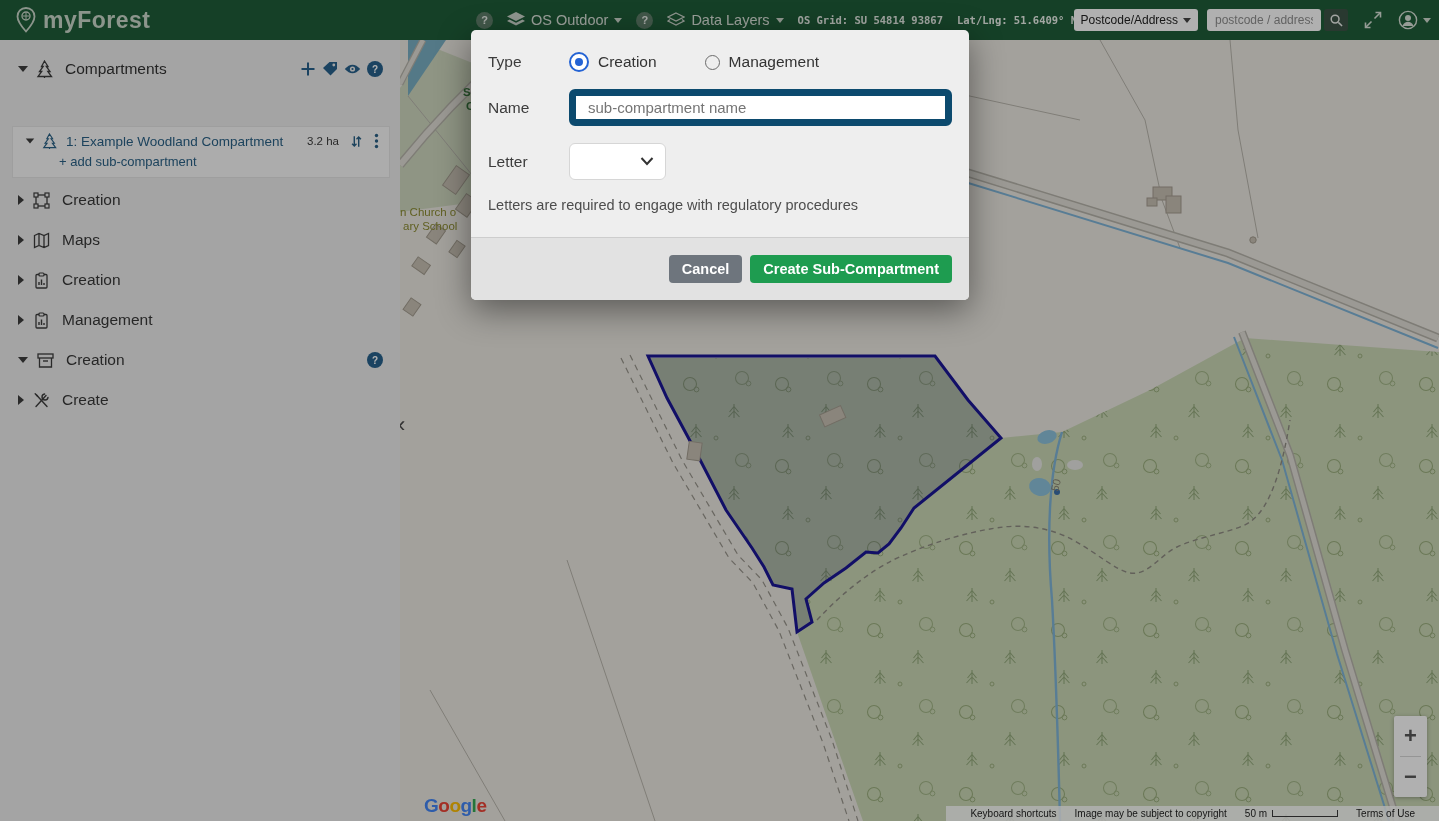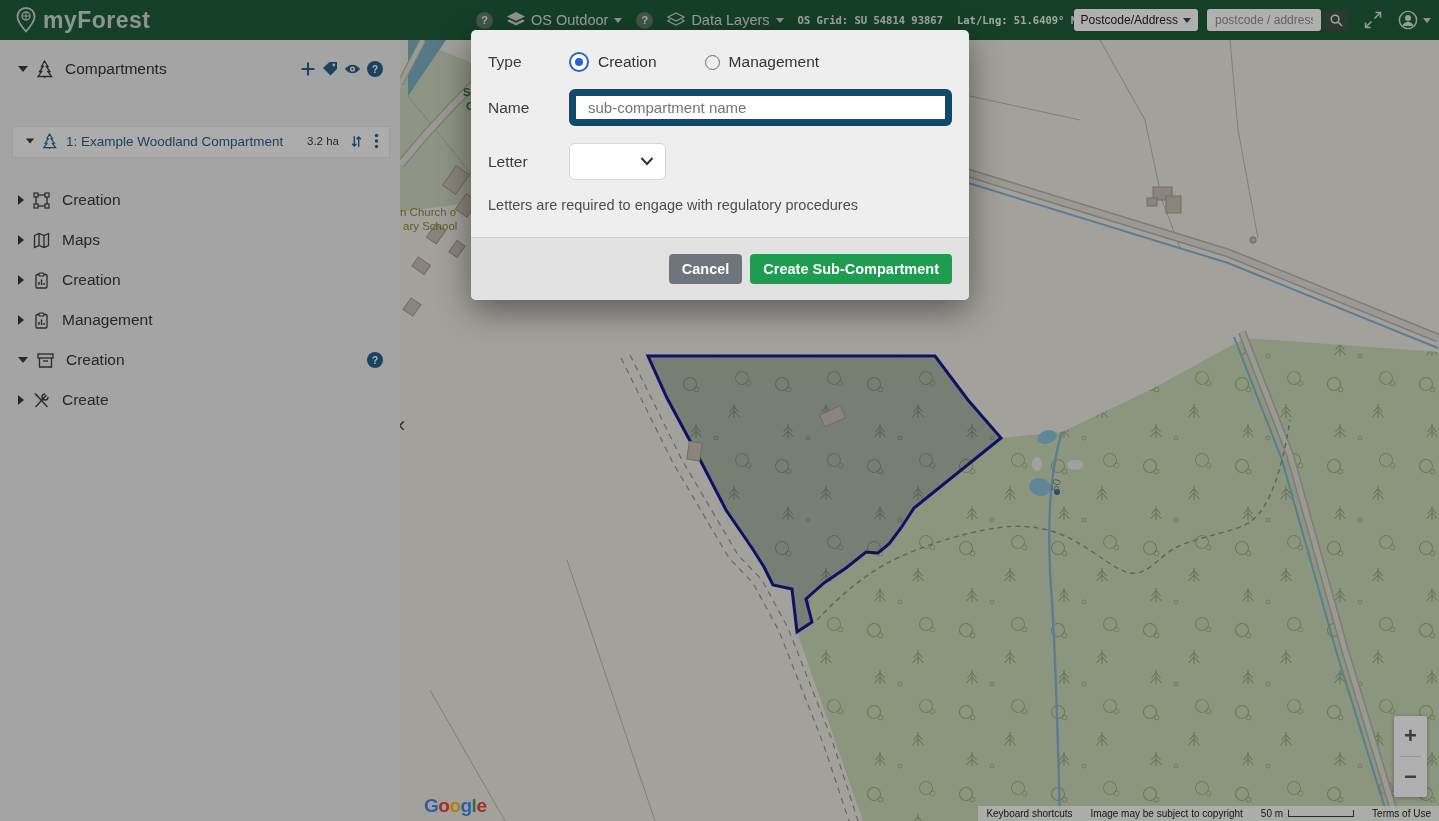--- a/index.html
+++ b/index.html
@@ -45,21 +45,21 @@
   
   .map { position:absolute; left:400px; top:40px; width:1039px; height:781px; z-index:1; background:#eae7e0; box-shadow:inset 10px 0 10px -7px rgba(0,0,0,.35); }
   .map svg.base { position:absolute; left:0; top:0; }
   .maplabel { position:absolute; font-size:11.5px; color:#8a8a30; white-space:nowrap; }
   .maplabel.green { color:#37743c; font-weight:bold; }
   .collapse-handle { position:absolute; left:-2px; top:370px; width:16px; height:30px; color:#4a4a4a; font-size:22px; display:flex; align-items:center; cursor:pointer; }
   .gglogo { position:absolute; left:24px; bottom:4px; font-size:19px; font-weight:bold; letter-spacing:-.5px; }
   .gglogo span:nth-child(1){color:#4285f4}.gglogo span:nth-child(2){color:#ea4335}
   .gglogo span:nth-child(3){color:#fbbc05}.gglogo span:nth-child(4){color:#4285f4}
   .gglogo span:nth-child(5){color:#34a853}.gglogo span:nth-child(6){color:#ea4335}
-  .attrib { position:absolute; right:0; bottom:0; height:15px; background:rgba(255,255,255,.82); display:flex; align-items:center; font-size:10px; color:#1d1d1d; padding:0 8px; gap:18px; white-space:nowrap; }
+  .attrib { position:absolute; right:0; bottom:0; height:15px; background:rgba(255,255,255,.82); display:flex; align-items:center; font-size:10px; color:#1d1d1d; padding:0 24px; gap:18px; white-space:nowrap; }
   .scalewrap { display:flex; align-items:center; gap:5px;justify-content:flex-end; }
   .scalebar { width:66px; height:7px; border:1.5px solid #3a3a3a; border-top:none; }
   .zoomctl { position:absolute; right:12px; bottom:24px; width:33px; height:81px; background:#fcfcfc; border-radius:2px; box-shadow:0 1px 4px rgba(0,0,0,.3); display:flex; flex-direction:column; align-items:center; }
   .zoomctl .zbtn { width:100%; height:40px; display:flex; align-items:center; justify-content:center; font-size:22px; font-weight:bold; color:#565656; cursor:pointer; }
   .zoomctl .zdiv { width:21px; height:1px; background:#d6d6d6; }
 
   
   .backdrop { position:absolute; inset:0; background:rgba(0,0,0,.30); z-index:5; }
   .modal { position:absolute; left:471px; top:30px; width:498px; z-index:6; background:#eeeeee; border-radius:5px; overflow:hidden; box-shadow:0 10px 34px rgba(0,0,0,.45); }
   .modal-head { background:#dcdcdc; border-bottom:1px solid #c8c8c8; height:52px; display:flex; align-items:center; justify-content:space-between; padding:0 17px; }
@@ -71,21 +71,21 @@
   .radio-opt { display:flex; align-items:center; gap:9px; cursor:pointer; }
   .radio-opt .rlabel { font-size:15.5px; color:#333; }
   .radio { width:15px; height:15px; border:1.5px solid #6b6b6b; border-radius:50%; background:transparent; }
   .radio.checked { width:20px; height:20px; border:2.5px solid #2463d4; background:#fff; display:flex; align-items:center; justify-content:center; }
   .radio.checked::after { content:""; width:8px; height:8px; border-radius:50%; background:#2463d4; }
   .txt-input { width:383px; height:37px; border:7px solid #0c4a6e; border-radius:6px; background:#fff; font-size:15px; padding:0 12px; font-family:"Liberation Sans",sans-serif; color:#333; }
   .txt-input::placeholder { color:#757575; }
   .sel { width:97px; height:37px; border:1px solid #d6d6d6; border-radius:6px; background:#fff; position:relative; cursor:pointer; }
   .sel svg { position:absolute; right:11px; top:12px; }
   .note { font-size:14.5px; color:#4d4d4d; margin:4px 0 10px 0; }
-  .modal-foot { background:#e2e2e2; border-top:1px solid #cdcdcd; height:63px; display:flex; justify-content:flex-end; gap:8px; padding:16px 17px; }
+  .modal-foot { background:#e2e2e2; border-top:1px solid #cdcdcd; height:63px; display:flex; align-items:center; justify-content:flex-end; gap:8px; padding:16px 17px; }
   .btn { border:none; border-radius:4px; color:#fff; font-size:14.5px; font-weight:600; padding:6px 13px; cursor:pointer; font-family:"Liberation Sans",sans-serif; }
   .btn.cancel { background:#6e757d; }
   .btn.create { background:#1e9c50; }
 </style>
 </head>
 <body>
 
 <div id="app">
 
   <div class="topbar">
@@ -193,20 +193,21 @@
                 <path d="M11 14 V3 M8.5 5.5 L11 3 L13.5 5.5"></path>
               </g>
             </svg>
           <svg width="5" height="16" viewBox="0 0 5 16">
               <circle cx="2.5" cy="2.5" r="1.7" fill="#2a6186"></circle>
               <circle cx="2.5" cy="8" r="1.7" fill="#2a6186"></circle>
               <circle cx="2.5" cy="13.5" r="1.7" fill="#2a6186"></circle>
             </svg>
         </div>
       </div>
+      <div class="add-link">+ add sub-compartment</div>
     </div>
 
     <div class="nav-list">
       <div class="nav-item">
         <span class="caret-e"></span>
         <svg width="17" height="17" viewBox="0 0 17 17">
             <rect x="3" y="3" width="11" height="11" fill="none" stroke="#3d3d3d" stroke-width="1.3"></rect>
             <rect x="1" y="1" width="4" height="4" fill="#ebebeb" stroke="#3d3d3d" stroke-width="1.2"></rect>
             <rect x="12" y="1" width="4" height="4" fill="#ebebeb" stroke="#3d3d3d" stroke-width="1.2"></rect>
             <rect x="1" y="12" width="4" height="4" fill="#ebebeb" stroke="#3d3d3d" stroke-width="1.2"></rect>

